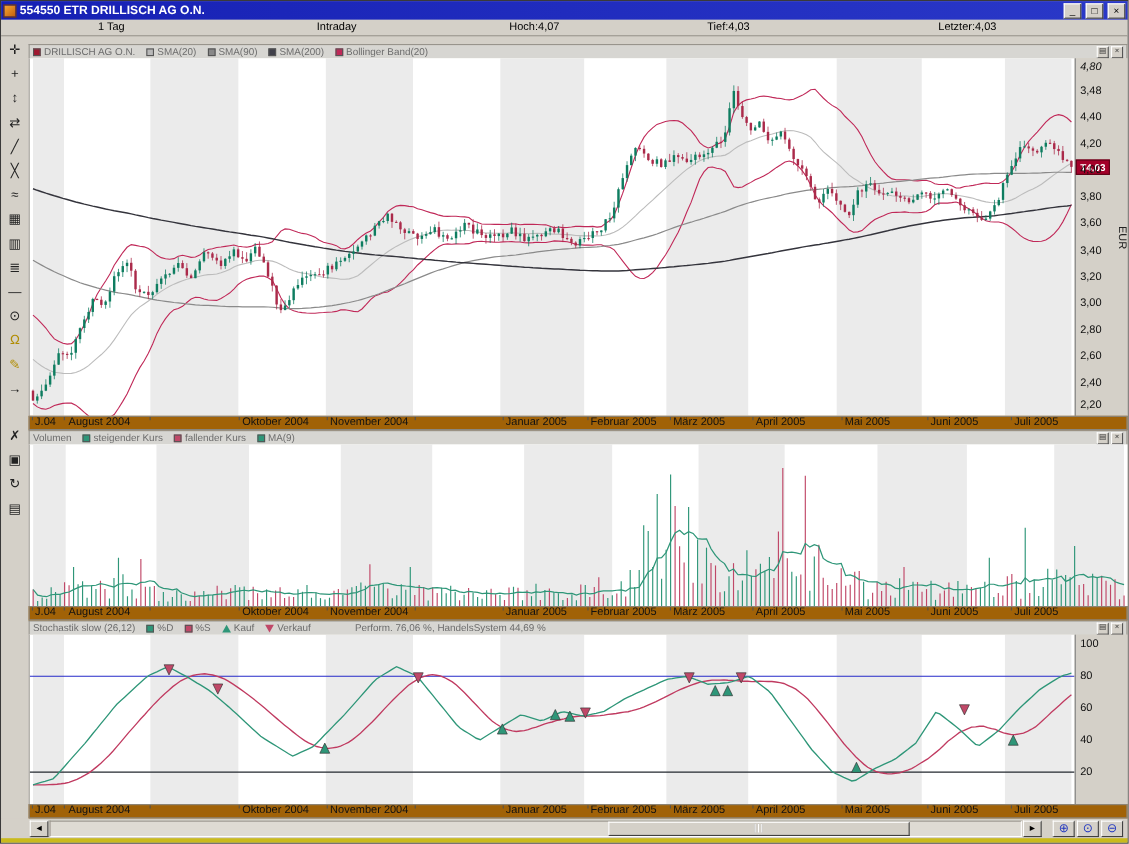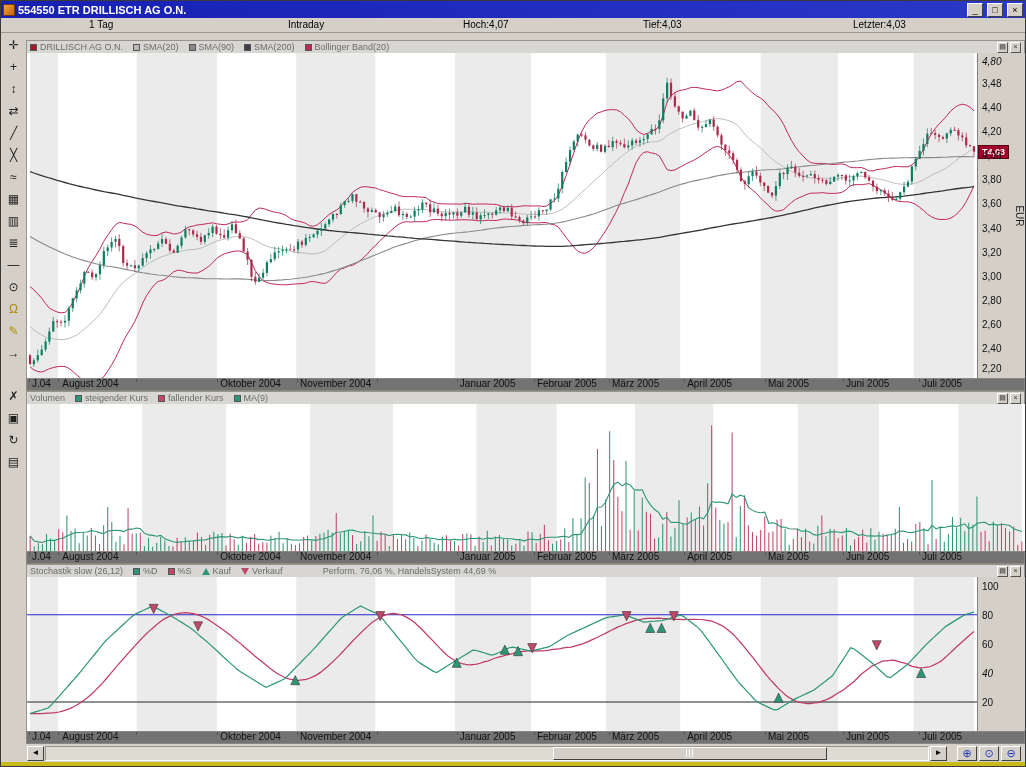--- a/index.html
+++ b/index.html
@@ -26,21 +26,21 @@
   .sw-tri-down{width:0;height:0;border-left:4px solid transparent;border-right:4px solid transparent;border-top:7px solid #c04868;display:inline-block}
   .hdr-btns{display:flex;gap:2px}
   .hdr-btn{width:11px;height:11px;font-size:7px;line-height:8px;background:#d4d0c8;border:1px solid;border-color:#fff #555 #555 #fff;padding:0;font-family:inherit;color:#333}
   .panel-body{display:flex;min-height:0}
   .plot{flex:1;position:relative;border-left:1px solid #98948c;background:#fff;min-width:0}
   .plot svg{display:block;width:100%;height:100%}
   .yaxis{flex:0 0 48px;position:relative;background:#d4d0c8;border-left:1px solid #808080;font-size:10px;color:#111}
   .ytick{position:absolute;left:4px;transform:translateY(-50%);white-space:nowrap}
   .eur-label{position:absolute;right:0px;top:50%;transform:translateY(-50%);writing-mode:vertical-rl;font-size:10px;color:#222}
   .price-tag{position:absolute;left:0;transform:translateY(-50%);background:#a30029;color:#fff;font-size:9px;font-weight:bold;padding:1px 3px;border:1px solid #5c0016;white-space:nowrap}
-  .xaxis{flex:0 0 13px;height:13px;background:#737373;border:1px solid #8a877f;position:relative;font-size:10px;color:#111;overflow:hidden}
+  .xaxis{flex:0 0 13px;height:13px;background:#a16207;border:1px solid #8a877f;position:relative;font-size:10px;color:#111;overflow:hidden}
   .xlabel{position:absolute;top:-1px;white-space:nowrap}
   .xtick{position:absolute;top:0;width:1px;height:3px;background:#55524c}
   .stoch-body{flex:1}
   .scrollrow{flex:0 0 18px;height:18px;display:flex;align-items:center;background:#d4d0c8;padding-left:26px}
   .scroll-btn{width:17px;height:15px;font-size:8px;line-height:12px;background:#d4d0c8;border:1px solid;border-color:#fff #404040 #404040 #fff;padding:0;font-family:inherit}
   .scroll-track{flex:1;height:15px;position:relative;background:#dedbd3;border:1px solid;border-color:#9a968e #fff #fff #9a968e;margin:0 1px}
   .scroll-thumb{position:absolute;top:0;height:13px;background:#d4d0c8;border:1px solid;border-color:#fff #404040 #404040 #fff;display:flex;align-items:center;justify-content:center;gap:2px}
   .scroll-thumb i{width:1px;height:8px;background:#8a8a8a;border-right:1px solid #fff}
   .zoombar{display:flex;gap:2px;padding:0 4px 0 10px}
   .zoom-btn{width:20px;height:15px;color:#2036c0;font-size:11px;line-height:12px;background:#d4d0c8;border:1px solid;border-color:#fff #404040 #404040 #fff;padding:0;font-family:inherit}
@@ -1062,21 +1062,21 @@
                 <polygon points="647.49,42.70754716981132 642.99,33.70754716981132 651.99,33.70754716981132" fill="#c04868" stroke="#333" stroke-width="0.6"></polygon>
                 <polygon points="752.385,112.95283018867926 747.885,121.95283018867926 756.885,121.95283018867926" fill="#2e9678" stroke="#333" stroke-width="0.6"></polygon>
                 <polygon points="850.665,71.00943396226415 846.165,62.009433962264154 855.165,62.009433962264154" fill="#c04868" stroke="#333" stroke-width="0.6"></polygon>
                 <polygon points="895.0799999999999,88.89622641509433 890.5799999999999,97.89622641509433 899.5799999999999,97.89622641509433" fill="#2e9678" stroke="#333" stroke-width="0.6"></polygon>
               </svg>
           </div>
           <div class="yaxis" id="stochAxis">
               <div class="ytick" style="top: 5.66038%;">100</div>
               <div class="ytick" style="top: 24.5283%;">80</div>
               <div class="ytick" style="top: 43.3962%;">60</div>
-              <div class="ytick" style="top: 62.2642%; font-style: italic;">40</div>
+              <div class="ytick" style="top: 62.2642%;">40</div>
               <div class="ytick" style="top: 81.1321%;">20</div>
             </div>
         </div>
         <div class="xaxis" id="stochX">
             <i class="xtick" style="left: 2px;"></i>
             <i class="xtick" style="left: 30.53px;"></i>
             <i class="xtick" style="left: 109.463px;"></i>
             <i class="xtick" style="left: 190.298px;"></i>
             <i class="xtick" style="left: 270.182px;"></i>
             <i class="xtick" style="left: 350.066px;"></i>

